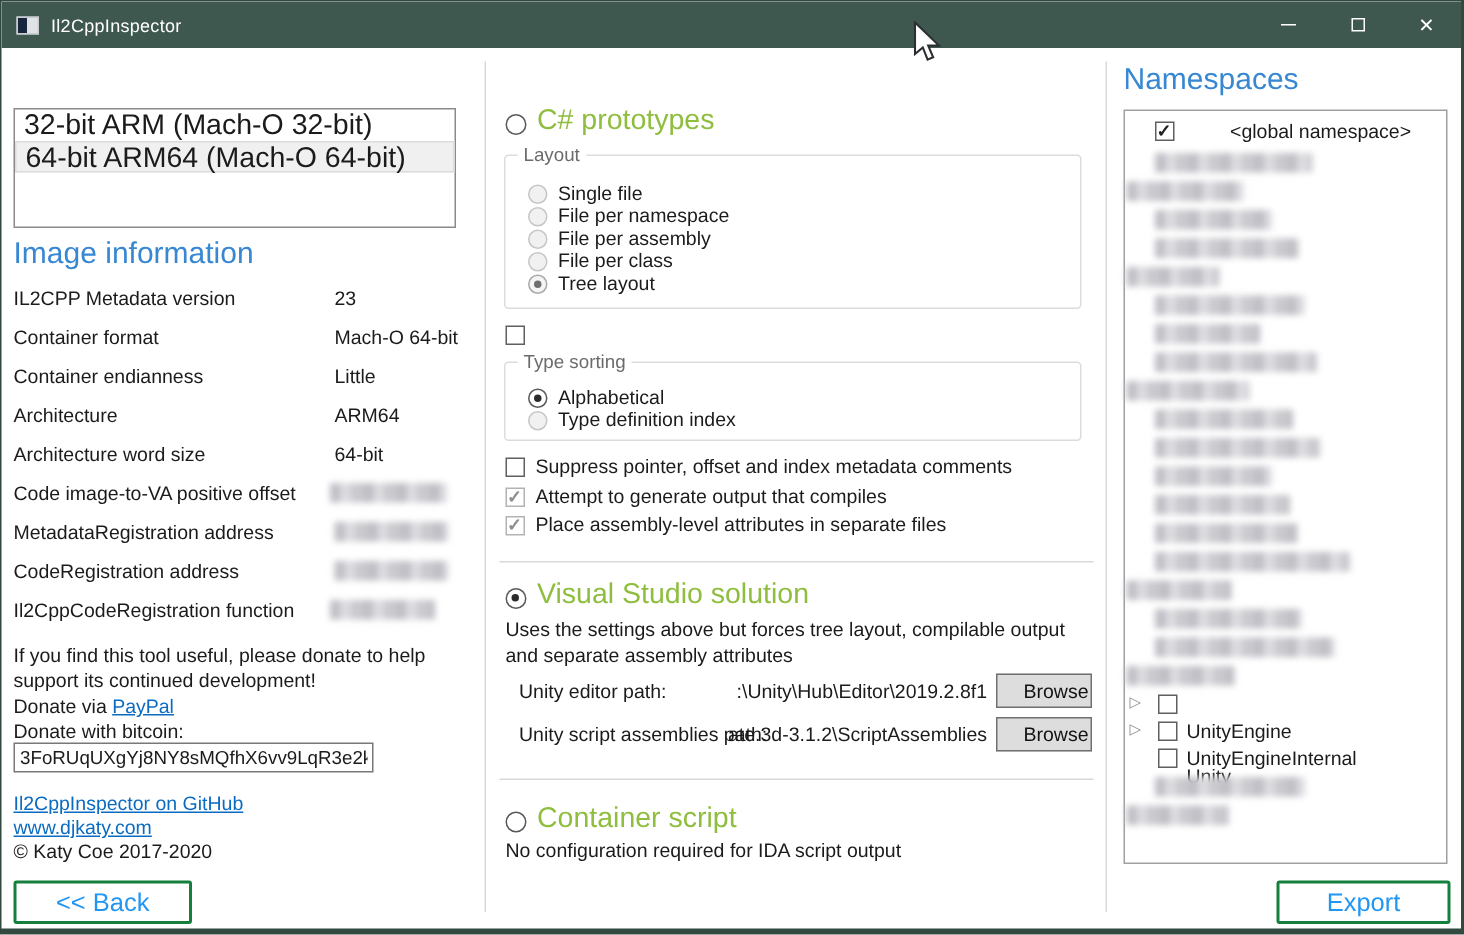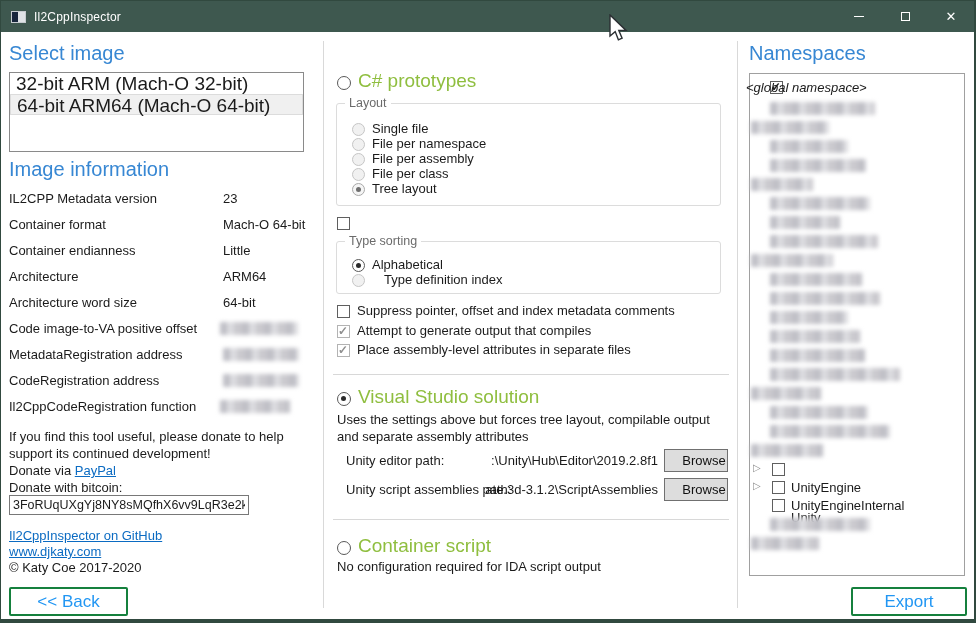--- a/index.html
+++ b/index.html
@@ -94,21 +94,20 @@
     </div>
   </div>
 
   <svg class="cursor" width="22" height="30" viewBox="0 0 22 30">
     <path d="M3 1 L3 22 L8.2 17.6 L11.4 25.8 L15.1 24.2 L11.8 16.4 L19 16.4 Z" fill="#ffffff" stroke="#2b2f33" stroke-width="1.4"></path>
   </svg>
 
   <div class="divider-v" style="left:322px; top:40px; height:567px;"></div>
   <div class="divider-v" style="left:736px; top:40px; height:567px;"></div>
 
-  <div class="h1" style="left:8px; top:41px;">Select image</div>
 
   <div class="listbox" style="left:8px; top:71px; width:295px; height:80px;">
     <div class="img-item">32-bit ARM (Mach-O 32-bit)</div>
     <div class="img-item selected">64-bit ARM64 (Mach-O 64-bit)</div>
   </div>
 
   <div class="h1" style="left:8px; top:157px;">Image information</div>
 
   <div class="lbl" style="left:8px; top:190px;">IL2CPP Metadata version</div>
   <div class="lbl" style="left:222px; top:190px;">23</div>
@@ -160,21 +159,21 @@
   <div class="lbl" style="left:371px; top:180px;">Tree layout</div>
 
   <span class="chk" style="left:336px; top:216px;"></span>
 
   <div class="groupbox" style="left:335px; top:240px; width:385px; height:53px;">
     <span class="legend">Type sorting</span>
   </div>
   <span class="radio sel" style="left:351px; top:258px;"></span>
   <div class="lbl" style="left:371px; top:256px;">Alphabetical</div>
   <span class="radio dis" style="left:351px; top:273px;"></span>
-  <div class="lbl" style="left:371px; top:271px;margin-left:12px;">Type definition index</div>
+  <div class="lbl" style="left:371px; top:271px;">Type definition index</div>
 
   <span class="chk" style="left:336px; top:304px;"></span>
   <div class="lbl" style="left:356px; top:302px;">Suppress pointer, offset and index metadata comments</div>
   <span class="chk checked-dis" style="left:336px; top:324px;"></span>
   <div class="lbl" style="left:356px; top:322px;">Attempt to generate output that compiles</div>
   <span class="chk checked-dis" style="left:336px; top:343px;"></span>
   <div class="lbl" style="left:356px; top:341px;">Place assembly-level attributes in separate files</div>
 
   <div class="sep-h" style="left:332px; top:373px; width:396px;"></div>
 
@@ -194,21 +193,21 @@
 
   <span class="radio big" style="left:336px; top:540px;"></span>
   <div class="opt-head" style="left:357px; top:534px;">Container script</div>
   <div class="lbl" style="left:336px; top:558px;">No configuration required for IDA script output</div>
 
   <div class="h1" style="left:748px; top:41px;">Namespaces</div>
 
   <div class="listbox" style="left:748px; top:72px; width:216px; height:503px; border-color:#a0a0a0;"></div>
 
   <span class="chk checked" style="left:769px; top:80px;"></span>
-  <div class="lbl" style="left:745px; top:79px;font-style:italic;">&lt;global namespace&gt;</div>
+  <div class="lbl" style="left:819px; top:79px;">&lt;global namespace&gt;</div>
 
   <div class="blur-block" style="left:769px; top:101px; width:105px;"></div>
   <div class="blur-block" style="left:750px; top:120px; width:78px;"></div>
   <div class="blur-block" style="left:769px; top:139px; width:78px;"></div>
   <div class="blur-block" style="left:769px; top:158px; width:96px;"></div>
   <div class="blur-block" style="left:750px; top:177px; width:62px;"></div>
   <div class="blur-block" style="left:769px; top:196px; width:100px;"></div>
   <div class="blur-block" style="left:769px; top:215px; width:70px;"></div>
   <div class="blur-block" style="left:769px; top:234px; width:108px;"></div>
   <div class="blur-block" style="left:750px; top:253px; width:82px;"></div>

